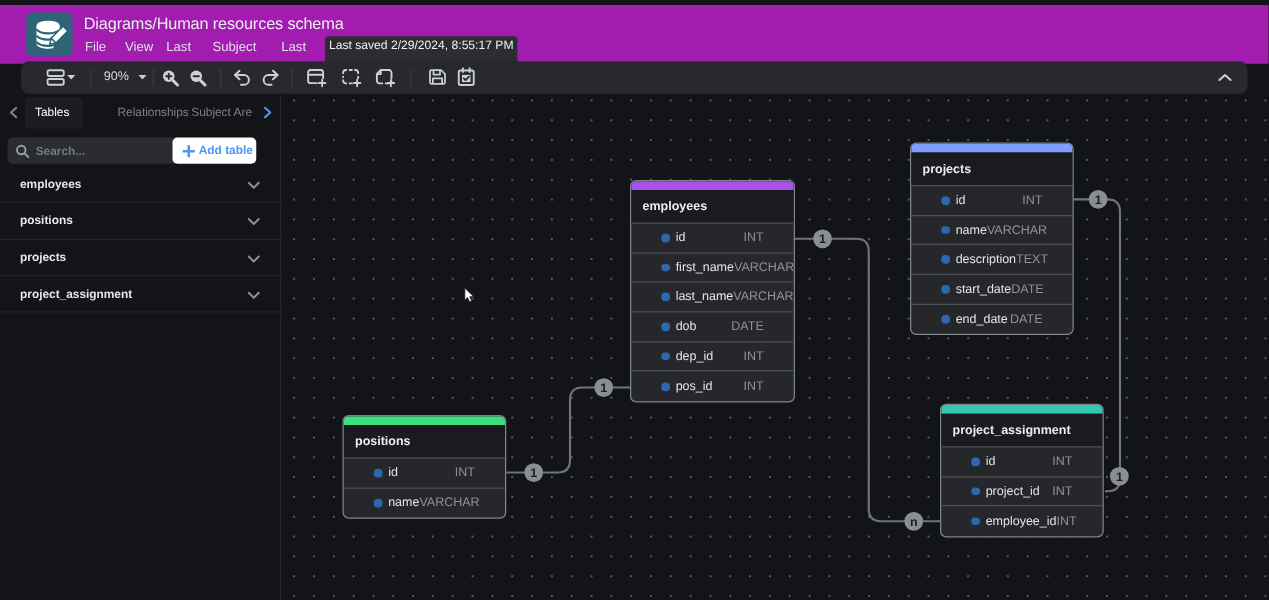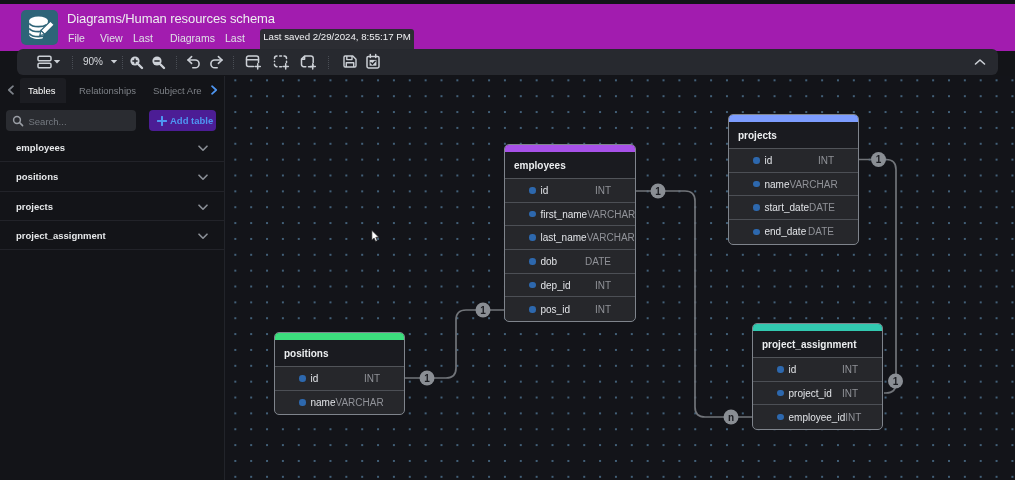--- a/index.html
+++ b/index.html
@@ -17,22 +17,22 @@
   
   #toolbar { position:absolute; left:17px; top:49px; width:981px; height:26px; background:#27292f; border-radius:6px; }
   .tdiv { position:absolute; top:6.5px; width:1px; height:13px; background:transparent; border-left:1px dotted #4a4e55; }
   .ticon { position:absolute; }
   #pct { position:absolute; left:66px; top:6.5px; font-size:10px; color:#d8dade; }
 
   
   #sidebar { position:absolute; left:0; top:76px; width:225px; height:404px; background:#131418; border-right:1px solid #22242a; }
   #tab-active { position:absolute; left:20px; top:2px; width:46px; height:25px; background:#1c1d22; border-radius:3px 3px 0 0; }
   .tabt { position:absolute; top:9px; font-size:9.5px; color:#7d8187; }
-  #searchbox { position:absolute; left:5.5px; top:34px; width:130px; height:21px; background:#2a2c31; border-radius:4px; }
-  #addbtn { position:absolute; left:149px; top:34px; width:67px; height:21px; background:#4c1d95; border-radius:4px; }
+  #searchbox { position:absolute; left:5.5px; top:34px; width:142px; height:21px; background:#2a2c31; border-radius:4px;font-weight:bold; }
+  #addbtn { position:absolute; left:138px; top:34px; width:67px; height:21px; background:#ffffff; border-radius:4px; }
   .litem { position:absolute; left:0; width:225px; height:29.3px; border-bottom:1px solid #222329; }
   .litem .nm { position:absolute; left:16px; top:9px; font-size:9.5px; font-weight:bold; color:#e6e8ea; }
   .chev { position:absolute; right:17px; top:12px; }
 
   
   #canvas { position:absolute; left:225px; top:76px; width:790px; height:404px; background:#131419;
     background-image:radial-gradient(circle, rgba(95,142,178,0.62) 0.8px, rgba(95,142,178,0) 1.1px);
     background-size:15.86px 15.86px; background-position:2.4px -3.6px; }
   #edges { position:absolute; left:0; top:0; width:790px; height:404px; }
 
@@ -61,21 +61,21 @@
         <g transform="rotate(45 22 22)">
           <rect x="19.5" y="9" width="5.4" height="13.5" fill="#fff" stroke="#2e6478" stroke-width="1.2"></rect>
           <path d="M19.5 22.5 h5.4 l-2.7 4.2 Z" fill="#fff" stroke="#2e6478" stroke-width="1.2"></path>
         </g>
       </svg>
     </div>
     <div id="title">Diagrams/Human resources schema</div>
     <div class="menuitem" style="left:68px;">File</div>
     <div class="menuitem" style="left:100px;">View</div>
     <div class="menuitem" style="left:133px;">Last</div>
-    <div class="menuitem" style="left:170px;">Diagrams</div>
+    <div class="menuitem" style="left:170px;">Subject</div>
     <div class="menuitem" style="left:225px;">Last</div>
     <div id="chip">Last saved 2/29/2024, 8:55:17 PM</div>
   </div>
 
   <div id="toolbar">
     <div class="tdiv" style="left:54.5px;"></div>
     <div class="tdiv" style="left:105px;"></div>
     <div class="tdiv" style="left:159px;"></div>
     <div class="tdiv" style="left:216px;"></div>
     <div class="tdiv" style="left:311px;"></div>
@@ -144,21 +144,21 @@
     </svg>
 
     <svg class="ticon" style="left:957px; top:9px;" width="12" height="8" viewBox="0 0 12 8" fill="none" stroke="#ccd0d6" stroke-width="1.6" stroke-linecap="round" stroke-linejoin="round">
       <path d="M1.5 6 L6 2 L10.5 6"></path>
     </svg>
   </div>
 
   <div id="sidebar">
     <div id="tab-active"></div>
     <div class="tabt" style="left:28px; color:#ffffff; font-weight:normal;">Tables</div>
-    <div class="tabt" style="left:63px;padding-left:16px;">Relationships</div>
+    <div class="tabt" style="left:78px;padding-left:16px;">Relationships</div>
     <div class="tabt" style="left:153px;text-align:center;">Subject Are</div>
     <svg class="abs" style="left:7px; top:9px;" width="8" height="10" viewBox="0 0 8 10" fill="none" stroke="#7e838a" stroke-width="1.7" stroke-linecap="round" stroke-linejoin="round">
         <path d="M6 1.2 L1.8 5 L6 8.8"></path>
       </svg>
     <svg class="abs" style="left:210px; top:9px;" width="8" height="10" viewBox="0 0 8 10" fill="none" stroke="#4e96f2" stroke-width="1.7" stroke-linecap="round" stroke-linejoin="round">
         <path d="M2 1.2 L6.2 5 L2 8.8"></path>
       </svg>
     <div id="searchbox">
       <svg class="abs" style="left:6px; top:4.5px;" width="12" height="12" viewBox="0 0 12 12" fill="none" stroke="#9a9ea5" stroke-width="1.5">
         <circle cx="5" cy="5" r="3.4"></circle>
@@ -271,20 +271,25 @@
           <span class="fname">id</span>
           <span class="ftype">INT</span>
         </div>
       <div class="trow">
           <span class="fdot"></span>
           <span class="fname">name</span>
           <span class="ftype">VARCHAR</span>
         </div>
       <div class="trow">
           <span class="fdot"></span>
+          <span class="fname">description</span>
+          <span class="ftype">TEXT</span>
+        </div>
+      <div class="trow">
+          <span class="fdot"></span>
           <span class="fname">start_date</span>
           <span class="ftype">DATE</span>
         </div>
       <div class="trow">
           <span class="fdot"></span>
           <span class="fname">end_date</span>
           <span class="ftype">DATE</span>
         </div>
     </div>
 

